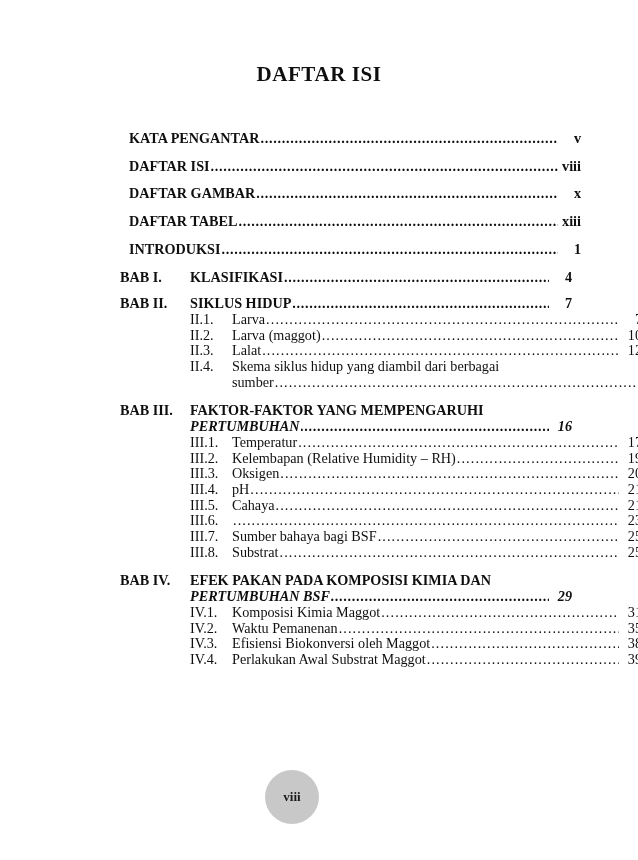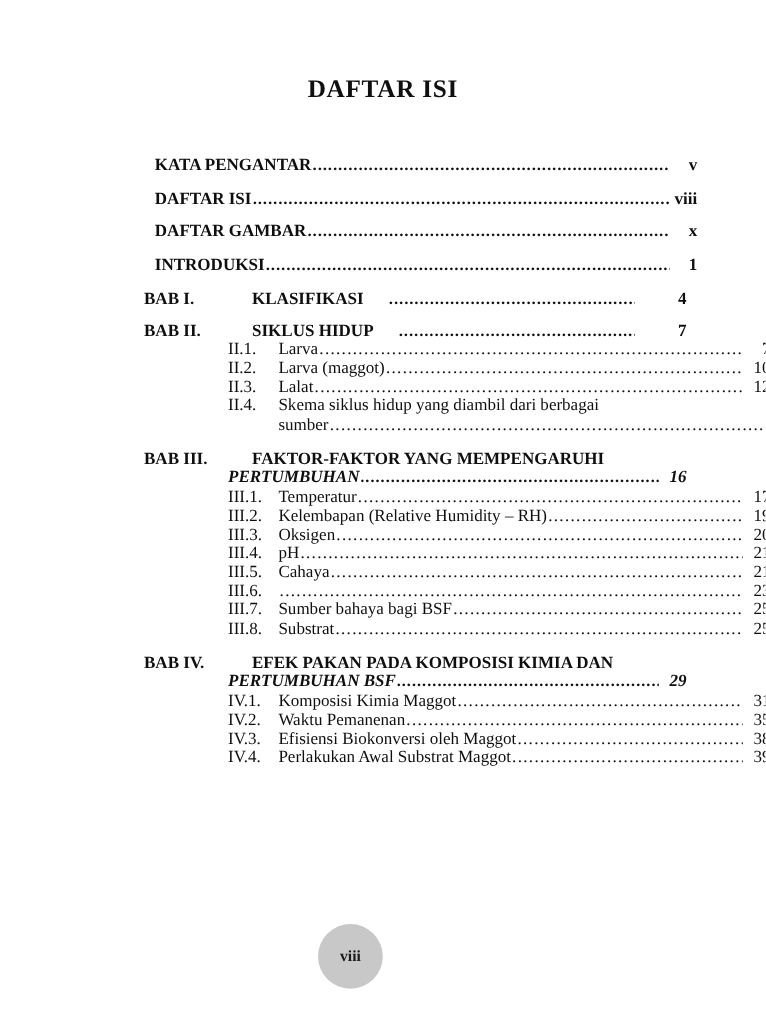--- a/index.html
+++ b/index.html
@@ -56,21 +56,20 @@
   .row.front {
     font-weight: bold;
     margin-bottom: 13.5px;
     padding-left: 9px;
   }
 
   
   .row.chapter {
     font-weight: bold;
     margin-bottom: 1.5px;
-    gap: 20px;
   }
   .row.chapter-cont {
     font-weight: bold;
     margin-bottom: 1.5px;
     font-style: italic;
   }
 
   
   .row.sub {
     font-weight: normal;
@@ -170,20 +169,25 @@
         <span class="leader"></span>
         <span class="pageno">viii</span>
       </div>
 
       <div class="row front">
         <span class="entry-text">DAFTAR GAMBAR</span>
         <span class="leader"></span>
         <span class="pageno">x</span>
       </div>
 
+      <div class="row front">
+        <span class="entry-text">DAFTAR TABEL</span>
+        <span class="leader"></span>
+        <span class="pageno">xiii</span>
+      </div>
 
       <div class="row front">
         <span class="entry-text">INTRODUKSI</span>
         <span class="leader"></span>
         <span class="pageno">1</span>
       </div>
 
     </div>
 
     <div>

